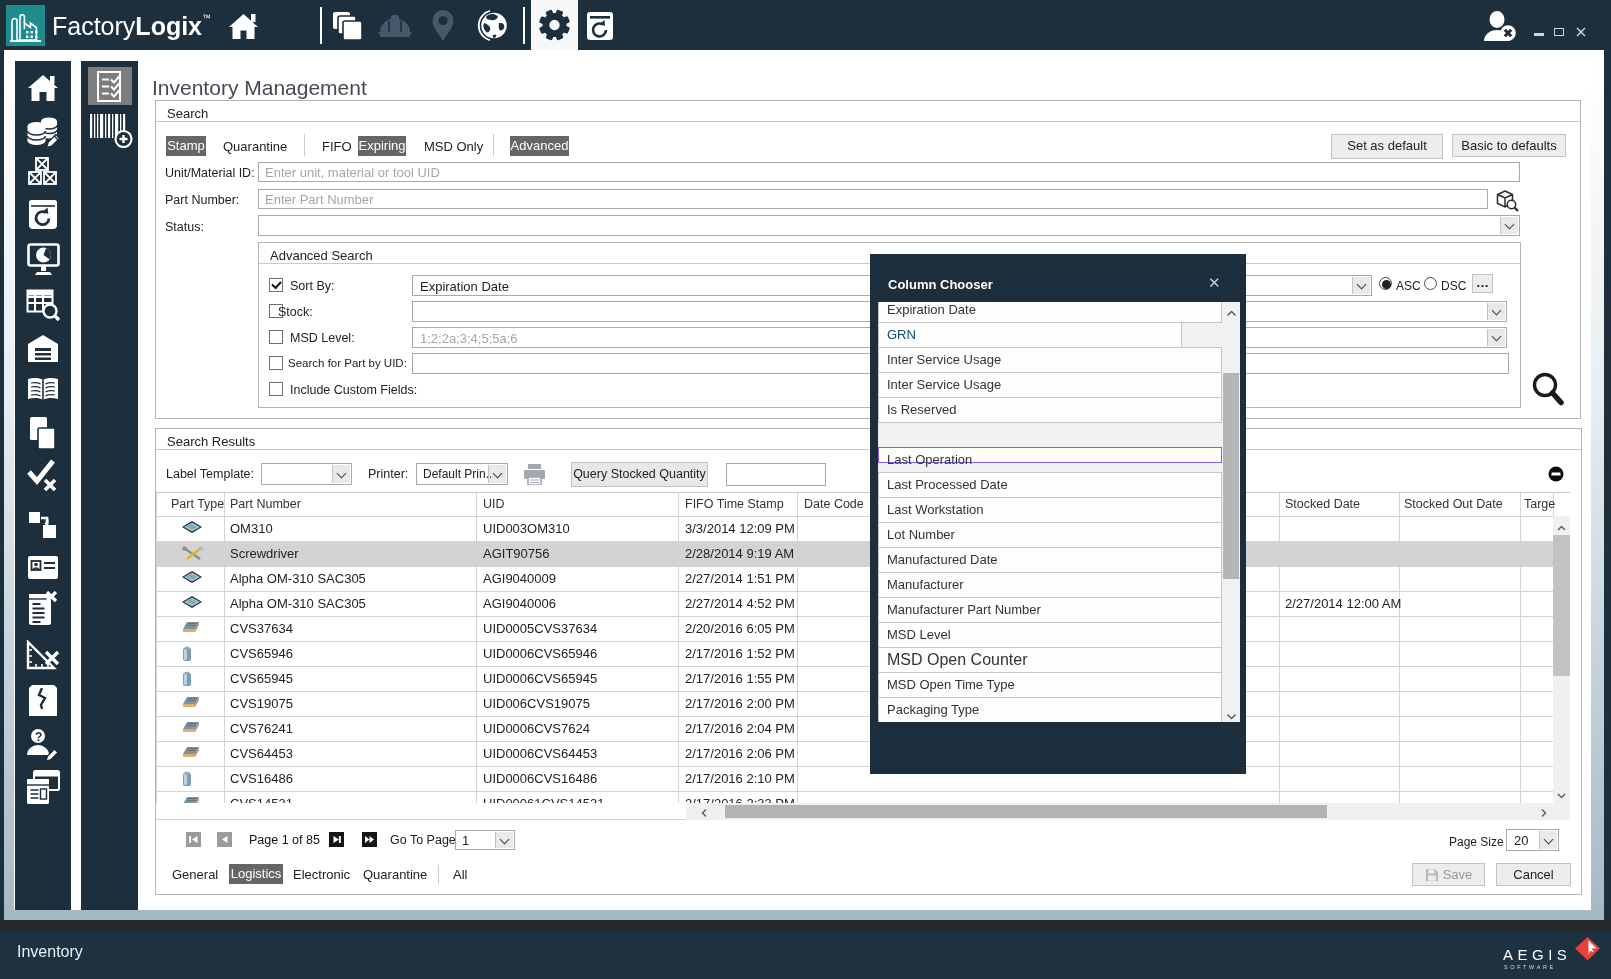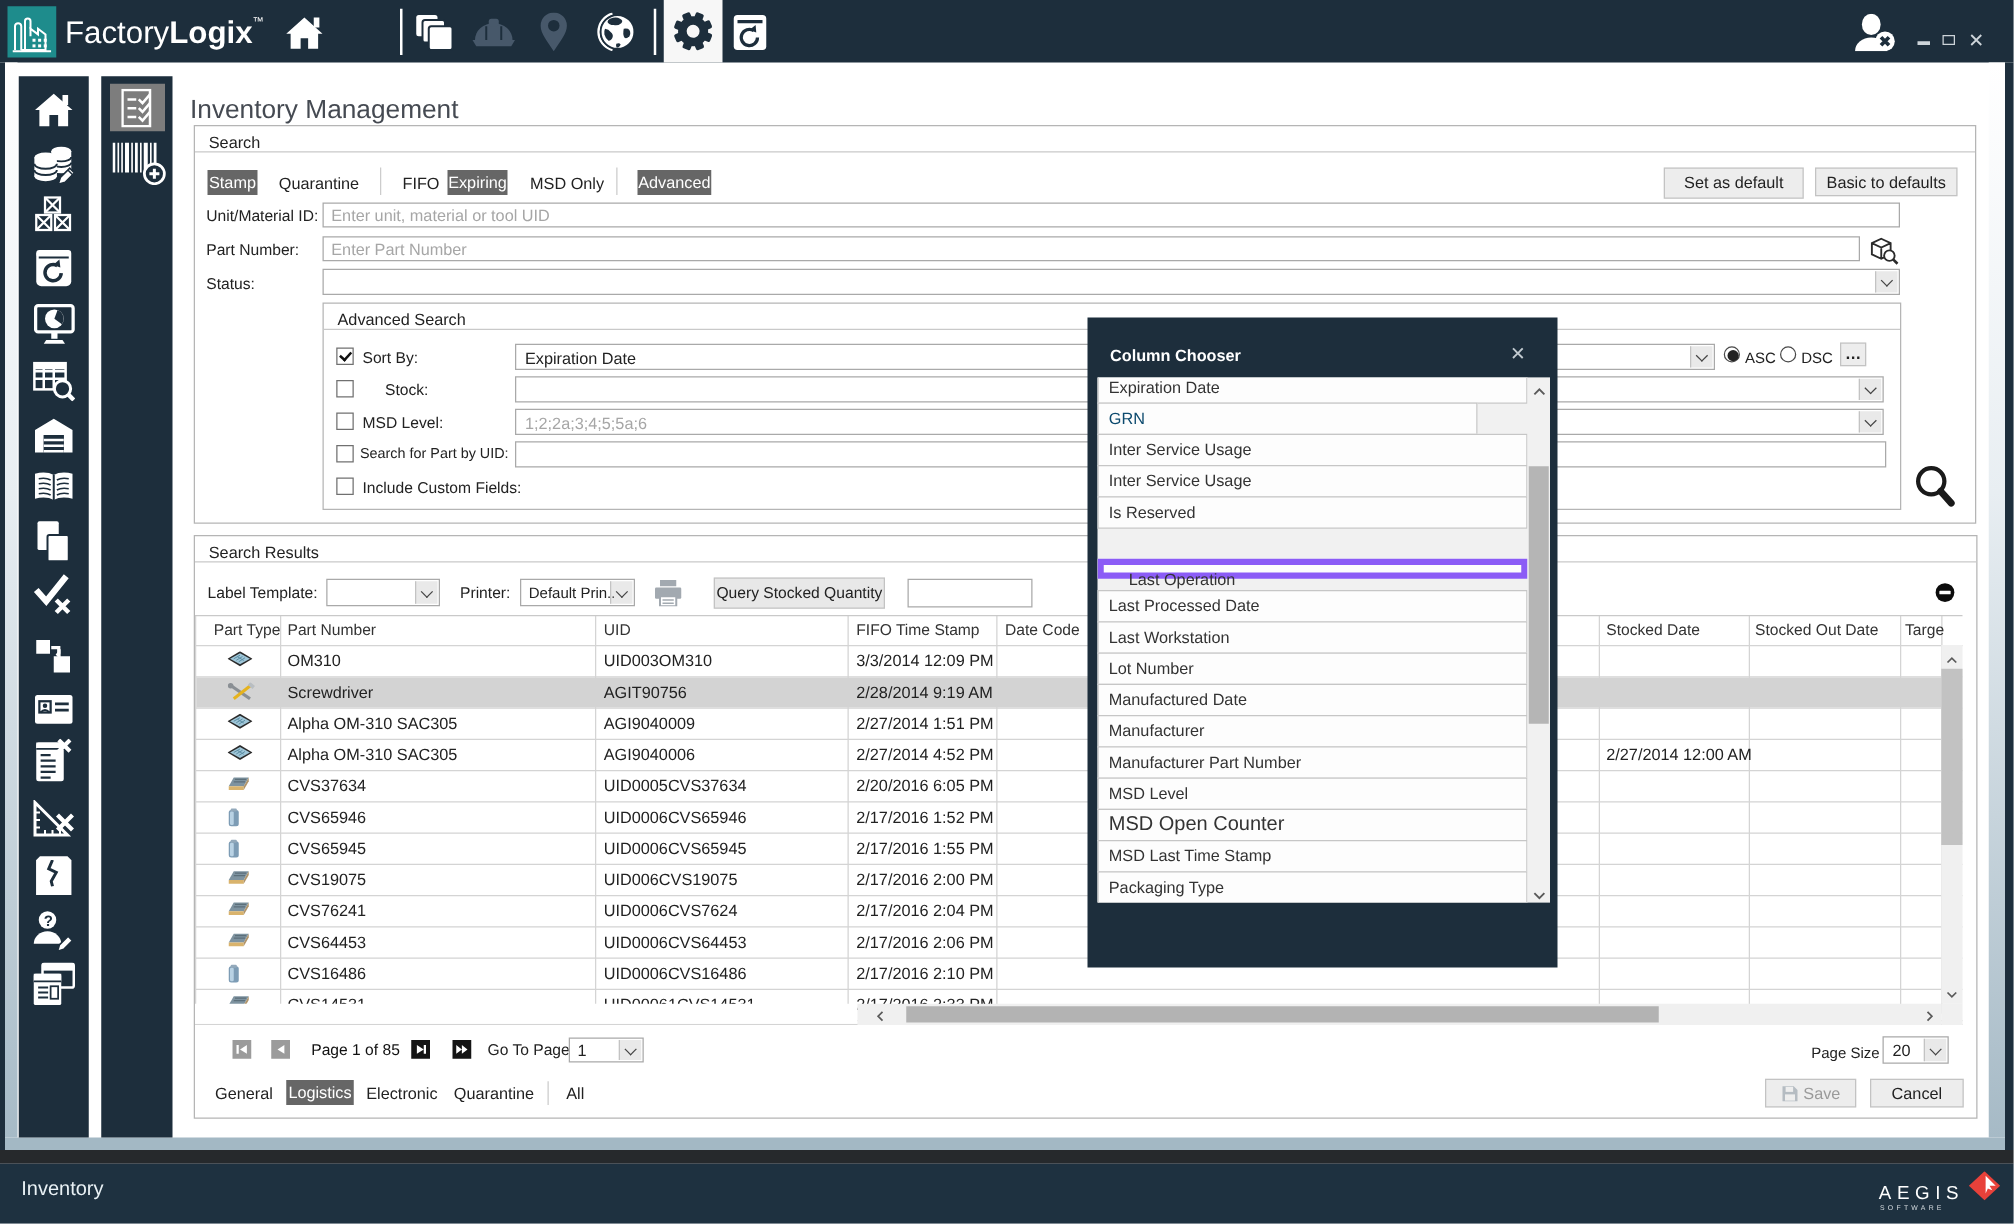--- a/index.html
+++ b/index.html
@@ -326,21 +326,21 @@
 <div class="in combo" style="left:412px;top:275px;width:960px;height:21px">
     <span class="a" style="left:7px;top:3px">Expiration Date</span>
   </div>
 <div class="radio" style="left:1379px;top:277px"></div>
 <div class="a" style="left:1382px;top:280px;width:9px;height:9px;border-radius:50%;background:#222"></div>
 <div class="lbl" style="left:1396px;top:279px;font-size:12px">ASC</div>
 <div class="radio" style="left:1424px;top:277px"></div>
 <div class="lbl" style="left:1441px;top:279px;font-size:12px">DSC</div>
 <div class="btn" style="left:1472px;top:274px;width:21px;height:19px;line-height:15px;font-weight:bold">…</div>
 <div class="cb" style="left:269px;top:304px"></div>
-<div class="lbl" style="left:308px;top:305px">Stock:</div>
+<div class="lbl" style="left:278px;top:305px">Stock:</div>
 <div class="in combo" style="left:412px;top:301px;width:1095px;height:21px"></div>
 <div class="cb" style="left:269px;top:330px"></div>
 <div class="lbl" style="left:290px;top:331px">MSD Level:</div>
 <div class="in combo" style="left:412px;top:327px;width:1095px;height:21px">
     <span class="a ph" style="left:7px;top:3px">1;2;2a;3;4;5;5a;6</span>
   </div>
 <div class="cb" style="left:269px;top:356px"></div>
 <div class="lbl" style="left:288px;top:357px;font-size:11.5px">Search for Part by UID:</div>
 <div class="in" style="left:412px;top:353px;width:1097px;height:21px"></div>
 <div class="cb" style="left:269px;top:382px"></div>
@@ -571,30 +571,30 @@
 
 <div class="a" id="dialog" style="left:870px;top:254px;width:376px;height:520px;background:#1d2e3c">
 <div class="a" style="left:18px;top:23px;font-size:13px;font-weight:bold;color:#fff">Column Chooser</div>
 <div class="a" style="left:338px;top:20px;font-size:15px;color:#c3cbd1">✕</div>
 <div class="a" style="left:8px;top:48px;width:362px;height:420px;background:#f1f1f1;overflow:hidden">
 <div style="position:absolute;left:0px;top:-5px;width:344px;height:26px;background:#fdfdfd;border:1px solid #c6c6c6;font-size:13px;color:#333;line-height:24px;padding-left:8px">Expiration Date</div>
 <div style="position:absolute;left:0px;top:20px;width:304px;height:26px;background:#fdfdfd;border:1px solid #c6c6c6;font-size:13px;color:#0c4a6e;line-height:24px;padding-left:8px">GRN</div>
 <div style="position:absolute;left:0px;top:45px;width:344px;height:26px;background:#fdfdfd;border:1px solid #c6c6c6;font-size:13px;color:#333;line-height:24px;padding-left:8px">Inter Service Usage</div>
 <div style="position:absolute;left:0px;top:70px;width:344px;height:26px;background:#fdfdfd;border:1px solid #c6c6c6;font-size:13px;color:#333;line-height:24px;padding-left:8px">Inter Service Usage</div>
 <div style="position:absolute;left:0px;top:95px;width:344px;height:26px;background:#fdfdfd;border:1px solid #c6c6c6;font-size:13px;color:#333;line-height:24px;padding-left:8px">Is Reserved</div>
-<div style="position:absolute;left:0px;top:145px;width:344px;height:16px;background:#fdfdfd;border:5px solid #8b5cf6;font-size:13px;color:#333;line-height:24px;padding-left:20px">Last Operation</div>
+<div style="position:absolute;left:0px;top:145px;width:344px;height:16px;background:#fdfdfd;border:1px solid #8b5cf6;font-size:13px;color:#333;line-height:24px;padding-left:8px">Last Operation</div>
 <div style="position:absolute;left:0px;top:170px;width:344px;height:26px;background:#fdfdfd;border:1px solid #c6c6c6;font-size:13px;color:#333;line-height:24px;padding-left:8px">Last Processed Date</div>
 <div style="position:absolute;left:0px;top:195px;width:344px;height:26px;background:#fdfdfd;border:1px solid #c6c6c6;font-size:13px;color:#333;line-height:24px;padding-left:8px">Last Workstation</div>
 <div style="position:absolute;left:0px;top:220px;width:344px;height:26px;background:#fdfdfd;border:1px solid #c6c6c6;font-size:13px;color:#333;line-height:24px;padding-left:8px">Lot Number</div>
 <div style="position:absolute;left:0px;top:245px;width:344px;height:26px;background:#fdfdfd;border:1px solid #c6c6c6;font-size:13px;color:#333;line-height:24px;padding-left:8px">Manufactured Date</div>
 <div style="position:absolute;left:0px;top:270px;width:344px;height:26px;background:#fdfdfd;border:1px solid #c6c6c6;font-size:13px;color:#333;line-height:24px;padding-left:8px">Manufacturer</div>
 <div style="position:absolute;left:0px;top:295px;width:344px;height:26px;background:#fdfdfd;border:1px solid #c6c6c6;font-size:13px;color:#333;line-height:24px;padding-left:8px">Manufacturer Part Number</div>
 <div style="position:absolute;left:0px;top:320px;width:344px;height:26px;background:#fdfdfd;border:1px solid #c6c6c6;font-size:13px;color:#333;line-height:24px;padding-left:8px">MSD Level</div>
 <div style="position:absolute;left:0px;top:345px;width:344px;height:26px;background:#fdfdfd;border:1px solid #c6c6c6;font-size:16px;color:#333;line-height:24px;padding-left:8px">MSD Open Counter</div>
-<div style="position:absolute;left:0px;top:370px;width:344px;height:26px;background:#fdfdfd;border:1px solid #c6c6c6;font-size:13px;color:#333;line-height:24px;padding-left:8px">MSD Last Time Stamp</div>
+<div style="position:absolute;left:0px;top:370px;width:344px;height:26px;background:#fdfdfd;border:1px solid #c6c6c6;font-size:13px;color:#333;line-height:24px;padding-left:8px">MSD Open Time Type</div>
 <div style="position:absolute;left:0px;top:395px;width:344px;height:26px;background:#fdfdfd;border:1px solid #c6c6c6;font-size:13px;color:#333;line-height:24px;padding-left:8px">Packaging Type</div>
 
 <div style="position:absolute;left:344px;top:0;width:18px;height:420px;background:#f1f1f1"></div>
 <div style="position:absolute;left:348px;top:4px"><svg width="11" height="9">
           <path d="M1.5 6.5 L5.5 2.5 L9.5 6.5" stroke="#5a5a5a" fill="none" stroke-width="1.5"></path>
         </svg></div>
 <div style="position:absolute;left:348px;top:407px"><svg width="11" height="9">
           <path d="M1.5 2.5 L5.5 6.5 L9.5 2.5" stroke="#5a5a5a" fill="none" stroke-width="1.5"></path>
         </svg></div>
 <div style="position:absolute;left:345px;top:71px;width:16px;height:206px;background:#b5b5b5"></div>

